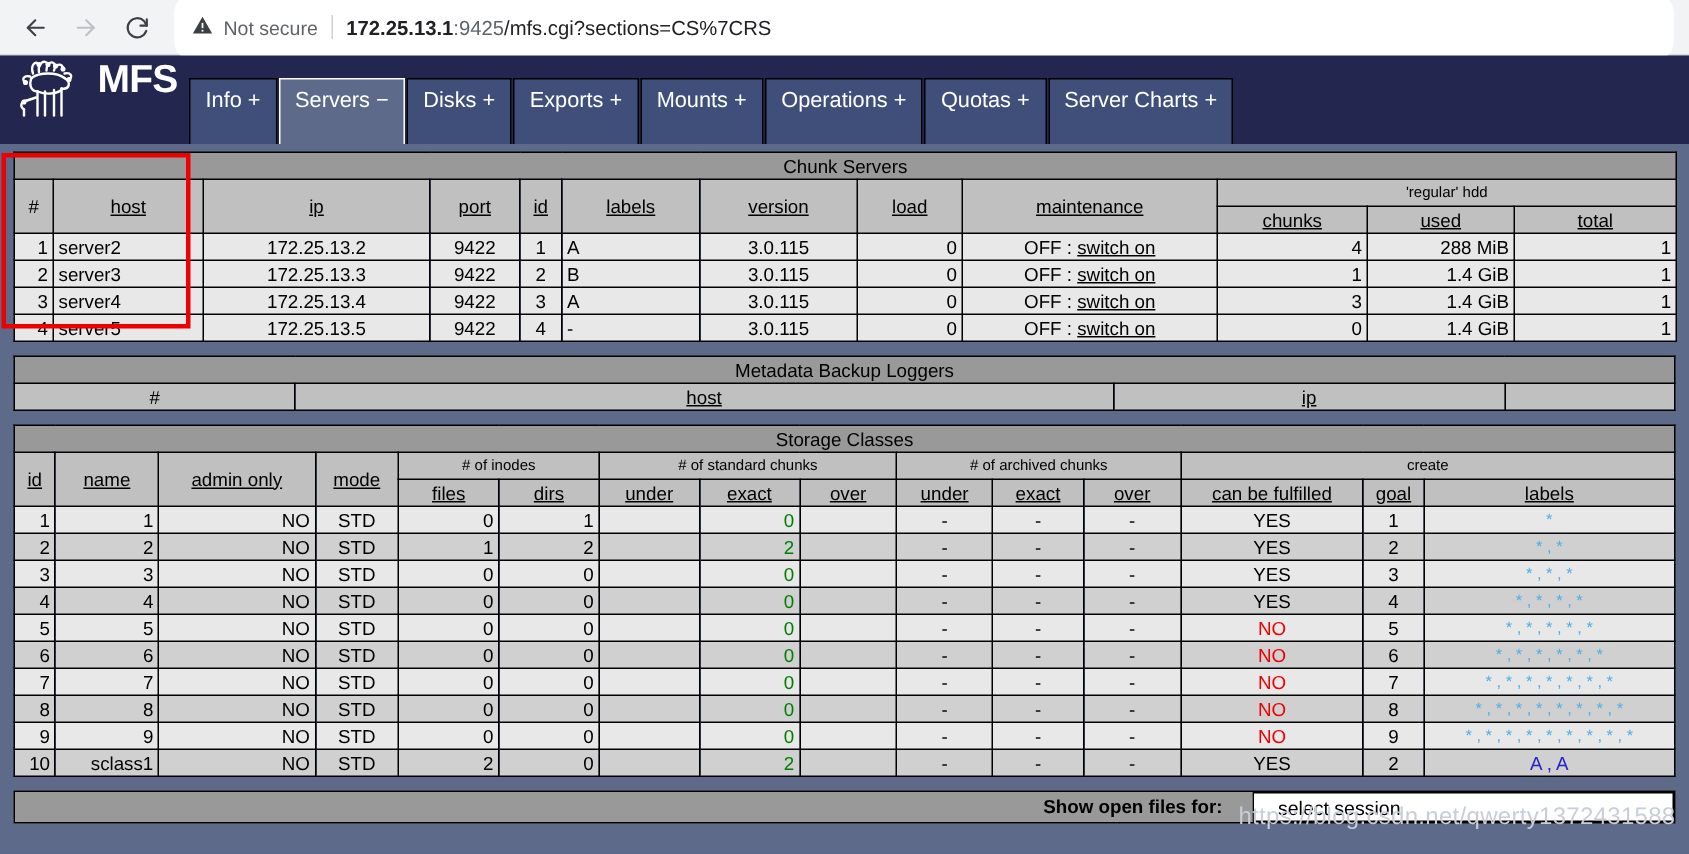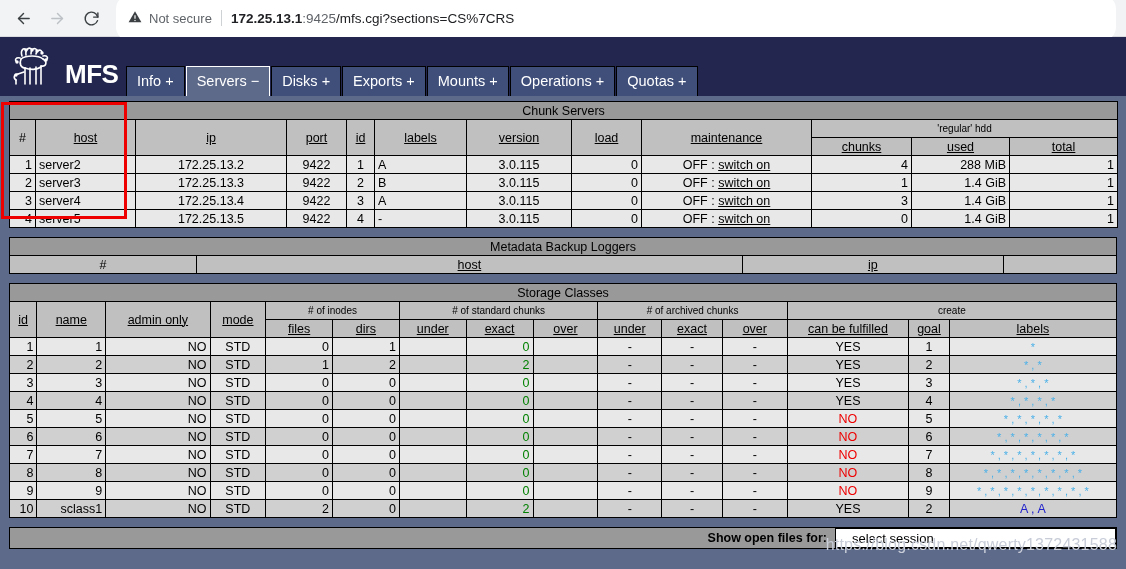--- a/index.html
+++ b/index.html
@@ -67,21 +67,21 @@
   .mfs-header {
     height: 59px;
     background: #23264f;
     display: flex;
     align-items: flex-end;
     padding-left: 8px;
     position: relative;
   }
   .logo-wrap {
     display: flex;
-    align-items: flex-end;
+    align-items: flex-start;
     height: 59px;
     padding-bottom: 6px;
     flex: none;
     width: 118px;
   }
   .logo-wrap svg { display:block; }
   .logo-text {
     color: #ffffff;
     font-size: 26px;
     font-weight: bold;
@@ -91,21 +91,21 @@
   }
   .tabs { display: flex; align-items: flex-end; height: 59px; }
   .tab {
     color: #ffffff;
     font-size: 14.5px;
     padding: 6px 10px 7px 10px;
     background: #3f4f7a;
     border: 1px solid #000000;
     border-bottom: none;
     margin-right: 1px;
-    height: 30px;
+    height: 44px;
     line-height: 17px;
     white-space: nowrap;
   }
   .tab.active {
     background: #5d6a8a;
     border: 1px solid #ffffff;
     border-bottom: none;
   }
 
   
@@ -180,21 +180,21 @@
     border: 1px solid #000000;
     background: #999999;
     height: 22px;
     display: flex;
     align-items: center;
     justify-content: flex-end;
     font-size: 12.5px;
     font-weight: bold;
     padding-right: 0;
   }
-  .of-label { padding-right: 8px; }
+  .of-label { padding-right: 20px; }
   .of-select {
     width: 281px;
     height: 20px;
     background: #ffffff;
     border: 1px solid #000000;
     font-size: 13px;
     font-weight: normal;
     display: flex;
     align-items: center;
     padding-left: 16px;
@@ -287,20 +287,21 @@
     <span class="logo-text">MFS</span>
   </div>
   <div class="tabs">
       <div class="tab">Info +</div>
       <div class="tab active">Servers −</div>
       <div class="tab">Disks +</div>
       <div class="tab">Exports +</div>
       <div class="tab">Mounts +</div>
       <div class="tab">Operations +</div>
       <div class="tab">Quotas +</div>
+      <div class="tab">Server Charts +</div>
     </div>
 </div>
 
 <div class="page">
 
   <table class="mfs">
     <colgroup>
       <col style="width:26px">
         <col style="width:100px">
         <col style="width:151px">

